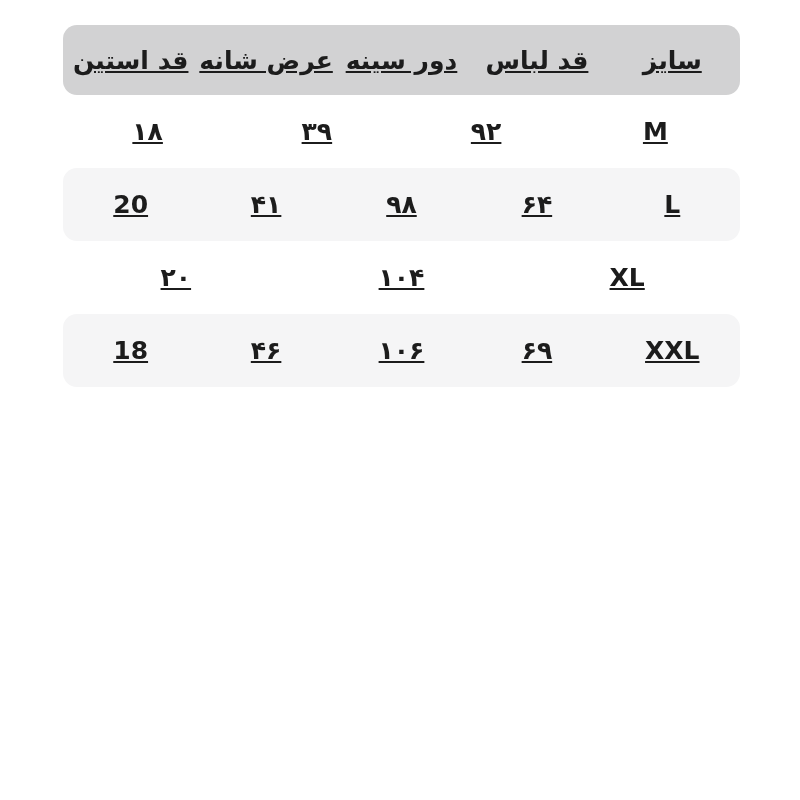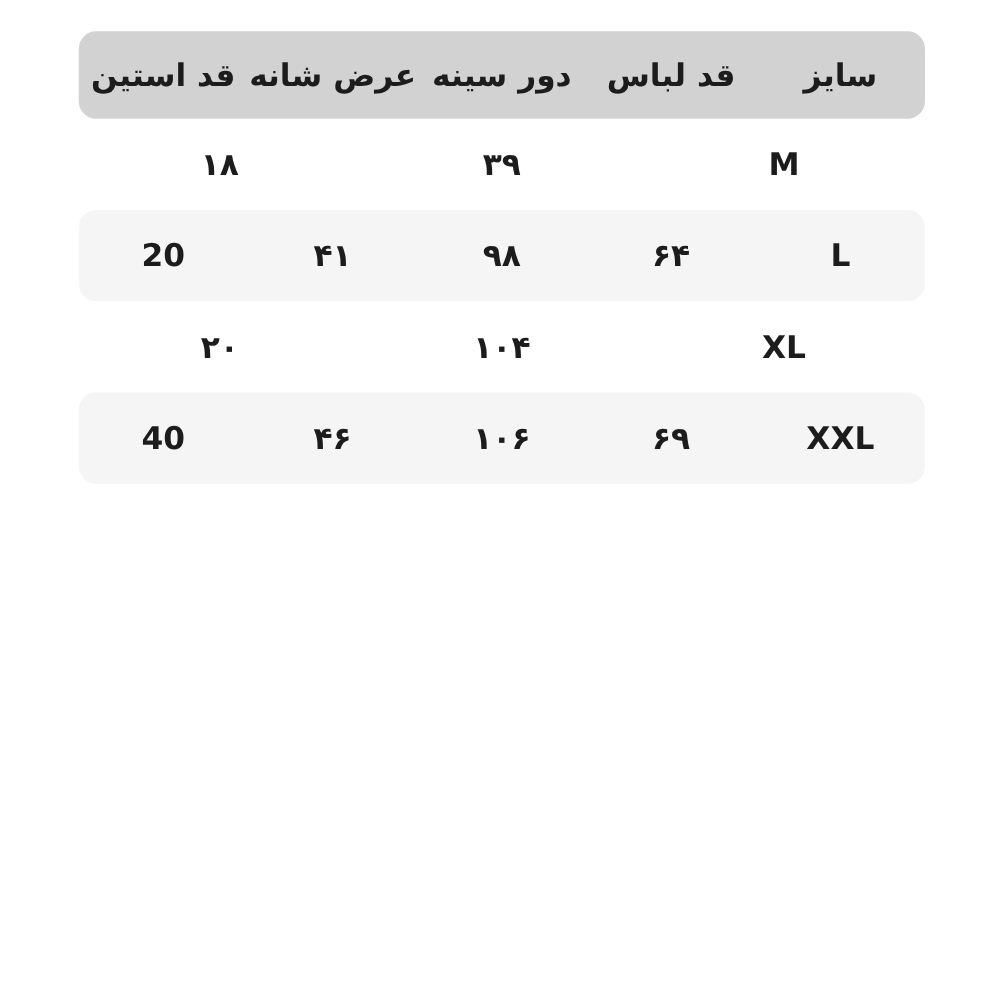--- a/index.html
+++ b/index.html
@@ -32,37 +32,39 @@
     background: #f5f5f6;
   }
   .cell {
     flex: 1 1 0;
     text-align: center;
     font-size: 25px;
     font-weight: 700;
     color: #1c1c1c;
     line-height: 1;
     white-space: nowrap;
+    text-decoration: underline;
   }
 </style>
 </head>
 <body>
 
 <div class="size-chart" dir="rtl">
 
   <div class="row header">
     <div class="cell">سایز</div>
     <div class="cell">قد لباس</div>
     <div class="cell">دور سینه</div>
     <div class="cell">عرض شانه</div>
     <div class="cell">قد استین</div>
   </div>
 
   <div class="row">
     <div class="cell">M</div>
+    <div class="cell">۹۲</div>
     <div class="cell">۳۹</div>
     <div class="cell">۱۸</div>
   </div>
 
   <div class="row alt">
     <div class="cell">L</div>
     <div class="cell">۶۴</div>
     <div class="cell">۹۸</div>
     <div class="cell">۴۱</div>
     <div class="cell">20</div>
@@ -72,16 +74,16 @@
     <div class="cell">XL</div>
     <div class="cell">۱۰۴</div>
     <div class="cell">۲۰</div>
   </div>
 
   <div class="row alt">
     <div class="cell">XXL</div>
     <div class="cell">۶۹</div>
     <div class="cell">۱۰۶</div>
     <div class="cell">۴۶</div>
-    <div class="cell">40</div>
+    <div class="cell">18</div>
   </div>
 
 </div>
 
 </body></html>

